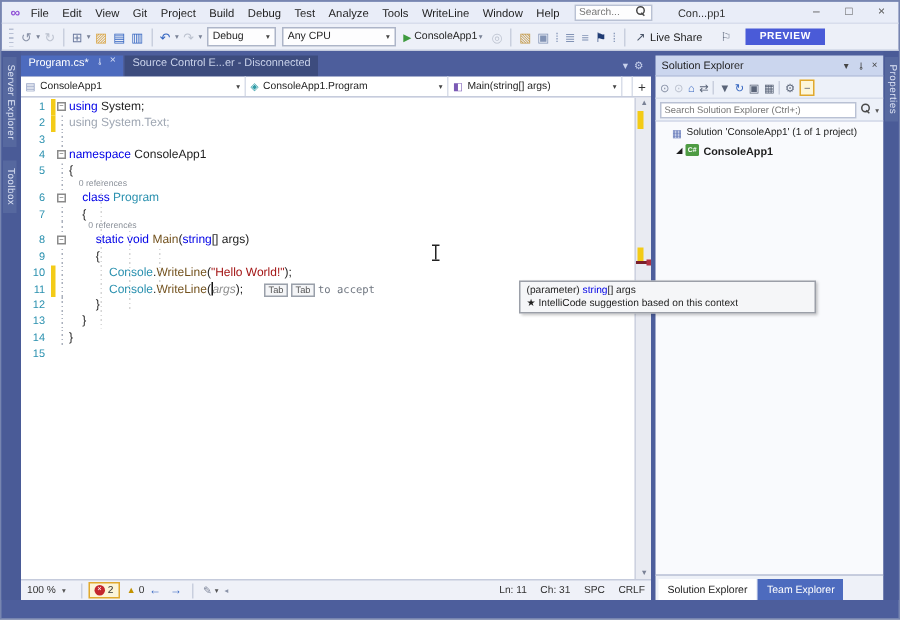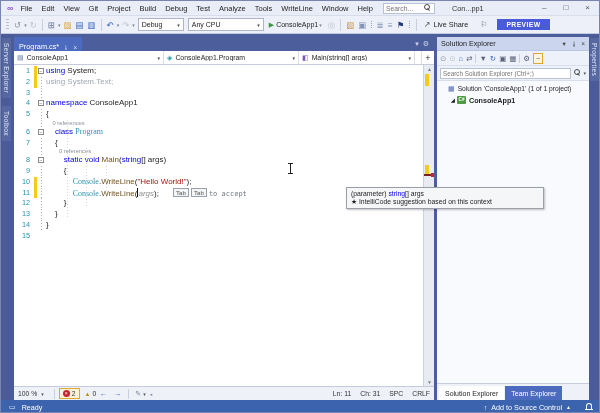--- a/index.html
+++ b/index.html
@@ -40,21 +40,21 @@
 
   
   .vstrip{position:absolute;top:0;height:366px;width:13px;background:#4A5B97;}
   #left-strip{left:0;}
   #right-strip{left:588px;width:12px;}
   .vtab{writing-mode:vertical-rl;font-size:6.6px;color:#DFE5F6;background:#56689F;padding:5px 1px;margin:4px 0 0 1px;letter-spacing:.3px;}
 
   
   #editor{position:absolute;left:13px;top:0;width:420px;height:366px;}
   #doc-tabs{position:absolute;left:0;top:0;width:420px;height:17px;display:flex;align-items:flex-end;}
-  .doctab{height:14px;display:flex;align-items:flex-end;padding:0 5px;font-size:7.3px;white-space:nowrap;margin-right:1px;}
+  .doctab{height:14px;display:flex;align-items:flex-start;padding:0 5px;font-size:7.3px;white-space:nowrap;margin-right:1px;}
   .doctab.active{background:#4D6BBE;color:#FFFFFF;}
   .doctab.inactive{background:#3D4C7E;color:#C9D2EA;}
   .doctab .pin{font-size:6px;margin-left:5px;display:inline-block;transform:rotate(90deg);color:#D7DFF5;}
   .doctab .tclose{font-size:7px;margin-left:4px;color:#D7DFF5;}
   #tabwell-icons{margin-left:auto;display:flex;align-items:center;gap:4px;padding:0 5px 3px 0;}
   #tabwell-icons span{color:#C9D2EC;font-size:7px;}
 
   #breadcrumb{position:absolute;left:0;top:17px;width:420px;height:14px;background:#FFFFFF;border-bottom:1px solid #C6CCDC;display:flex;align-items:stretch;}
   .bc{display:flex;align-items:center;border-right:1px solid #D9DEE9;padding:0 3px;}
   .bc .bic{font-size:7px;margin-right:3px;}
@@ -67,21 +67,21 @@
   .cl{display:flex;height:10.75px;line-height:10.75px;font-family:"DejaVu Sans Mono",monospace;font-size:8px;}
   .cl.lens{height:7px;line-height:7px;}
   .ln{width:20px;text-align:right;padding-right:4px;color:#2B91AF;font-size:7.3px;flex:none;}
   .chg{width:3px;flex:none;}
   .chg.on{background:#F3CB18;}
   .outm{width:9px;flex:none;position:relative;}
   .obox{position:absolute;left:1px;top:2px;width:6px;height:6px;border:1px solid #8A8A8A;background:#fff;color:#555;font-size:5px;line-height:4px;text-align:center;}
   .oguide{position:absolute;left:4px;top:0;bottom:0;width:1px;background:repeating-linear-gradient(#AAB0BC 0 1px,transparent 1px 3px);}
   .ct{white-space:pre;color:#1E1E1E;}
   .lens-t{color:#8A9099;font-size:5.8px;}
-  .c-k{color:#0000E6;} .c-p{color:#1E1E1E;} .c-t{color:#2B91AF;font-family:Liberation Serif, serif;} .c-m{color:#74531F;} .c-s{color:#A31515;} .c-g{color:#9FA7B3;} .c-gh{color:#8F8F8F;font-style:italic;}
+  .c-k{color:#0000E6;} .c-p{color:#1E1E1E;} .c-t{color:#2B91AF;} .c-m{color:#74531F;} .c-s{color:#A31515;} .c-g{color:#9FA7B3;} .c-gh{color:#8F8F8F;font-style:italic;}
   .caret{display:inline-block;width:1px;height:9px;background:#111;vertical-align:-1.5px;}
   .tabkey{display:inline-block;border:1px solid #9AA0AA;background:#F4F5F7;color:#555;font-size:6.2px;font-family:"Liberation Sans",sans-serif;line-height:7px;padding:0 2px;margin-right:2px;vertical-align:0.5px;}
   .tabkey.first{margin-left:14px;}
   .hintgray{color:#6F7680;font-size:7px;font-family:"DejaVu Sans Mono",monospace;}
   .iguide{position:absolute;width:1px;background:repeating-linear-gradient(#D5D5D5 0 1px,transparent 1px 3px);}
 
   
   #vscroll{position:absolute;right:0;top:0;width:11px;height:321px;background:#E9EBF2;border-left:1px solid #CDD2E0;}
   .sarrow{position:absolute;left:0;width:11px;text-align:center;font-size:5px;color:#7A8296;}
   .smark{position:absolute;left:1px;width:4px;background:#F3CB18;}
@@ -243,20 +243,23 @@
 
     <div class="vstrip" id="left-strip"><span class="vtab">Server Explorer</span><span class="vtab">Toolbox</span></div>
 
     <div id="editor">
       <div id="doc-tabs">
           <div class="doctab active">
             <span>Program.cs*</span>
             <span class="pin">⊸</span>
             <span class="tclose">×</span>
           </div>
+          <div class="doctab inactive">
+            <span>Source Control E...er - Disconnected</span>
+          </div>
           <span id="tabwell-icons">
             <span>▾</span>
             <span>⚙</span>
           </span>
         </div>
       <div id="breadcrumb">
           <span class="bc" style="width: 150px;">
             <span class="bic" style="color: rgb(116, 134, 178);">▤</span>
             <span class="blabel">ConsoleApp1</span>
             <span class="dd">▾</span>
@@ -504,30 +507,20 @@
         </div>
       <div id="se-tabs">
           <div class="setab active">Solution Explorer</div>
           <div class="setab inactive">Team Explorer</div>
         </div>
     </div>
 
     <div class="vstrip" id="right-strip"><span class="vtab">Properties</span></div>
   </div>
 
-  <div id="statusbar">
-    <span id="status-icon">▭</span>
-    <span>Ready</span>
-    <span id="sb-right">
-      <span class="up">↑</span>
-      <span>Add to Source Control</span>
-      <span class="caret">▲</span>
-      <span class="bell"></span>
-    </span>
-  </div>
 
   <div id="tooltip">
     <div id="tt-line1"><span class="c-p">(parameter) </span><span class="c-k">string</span><span class="c-p">[]</span><span class="c-p"> args</span></div>
     <div class="row2">
       <span>★</span>
       <span>IntelliCode suggestion based on this context</span>
     </div>
   </div>
 </div>
 

